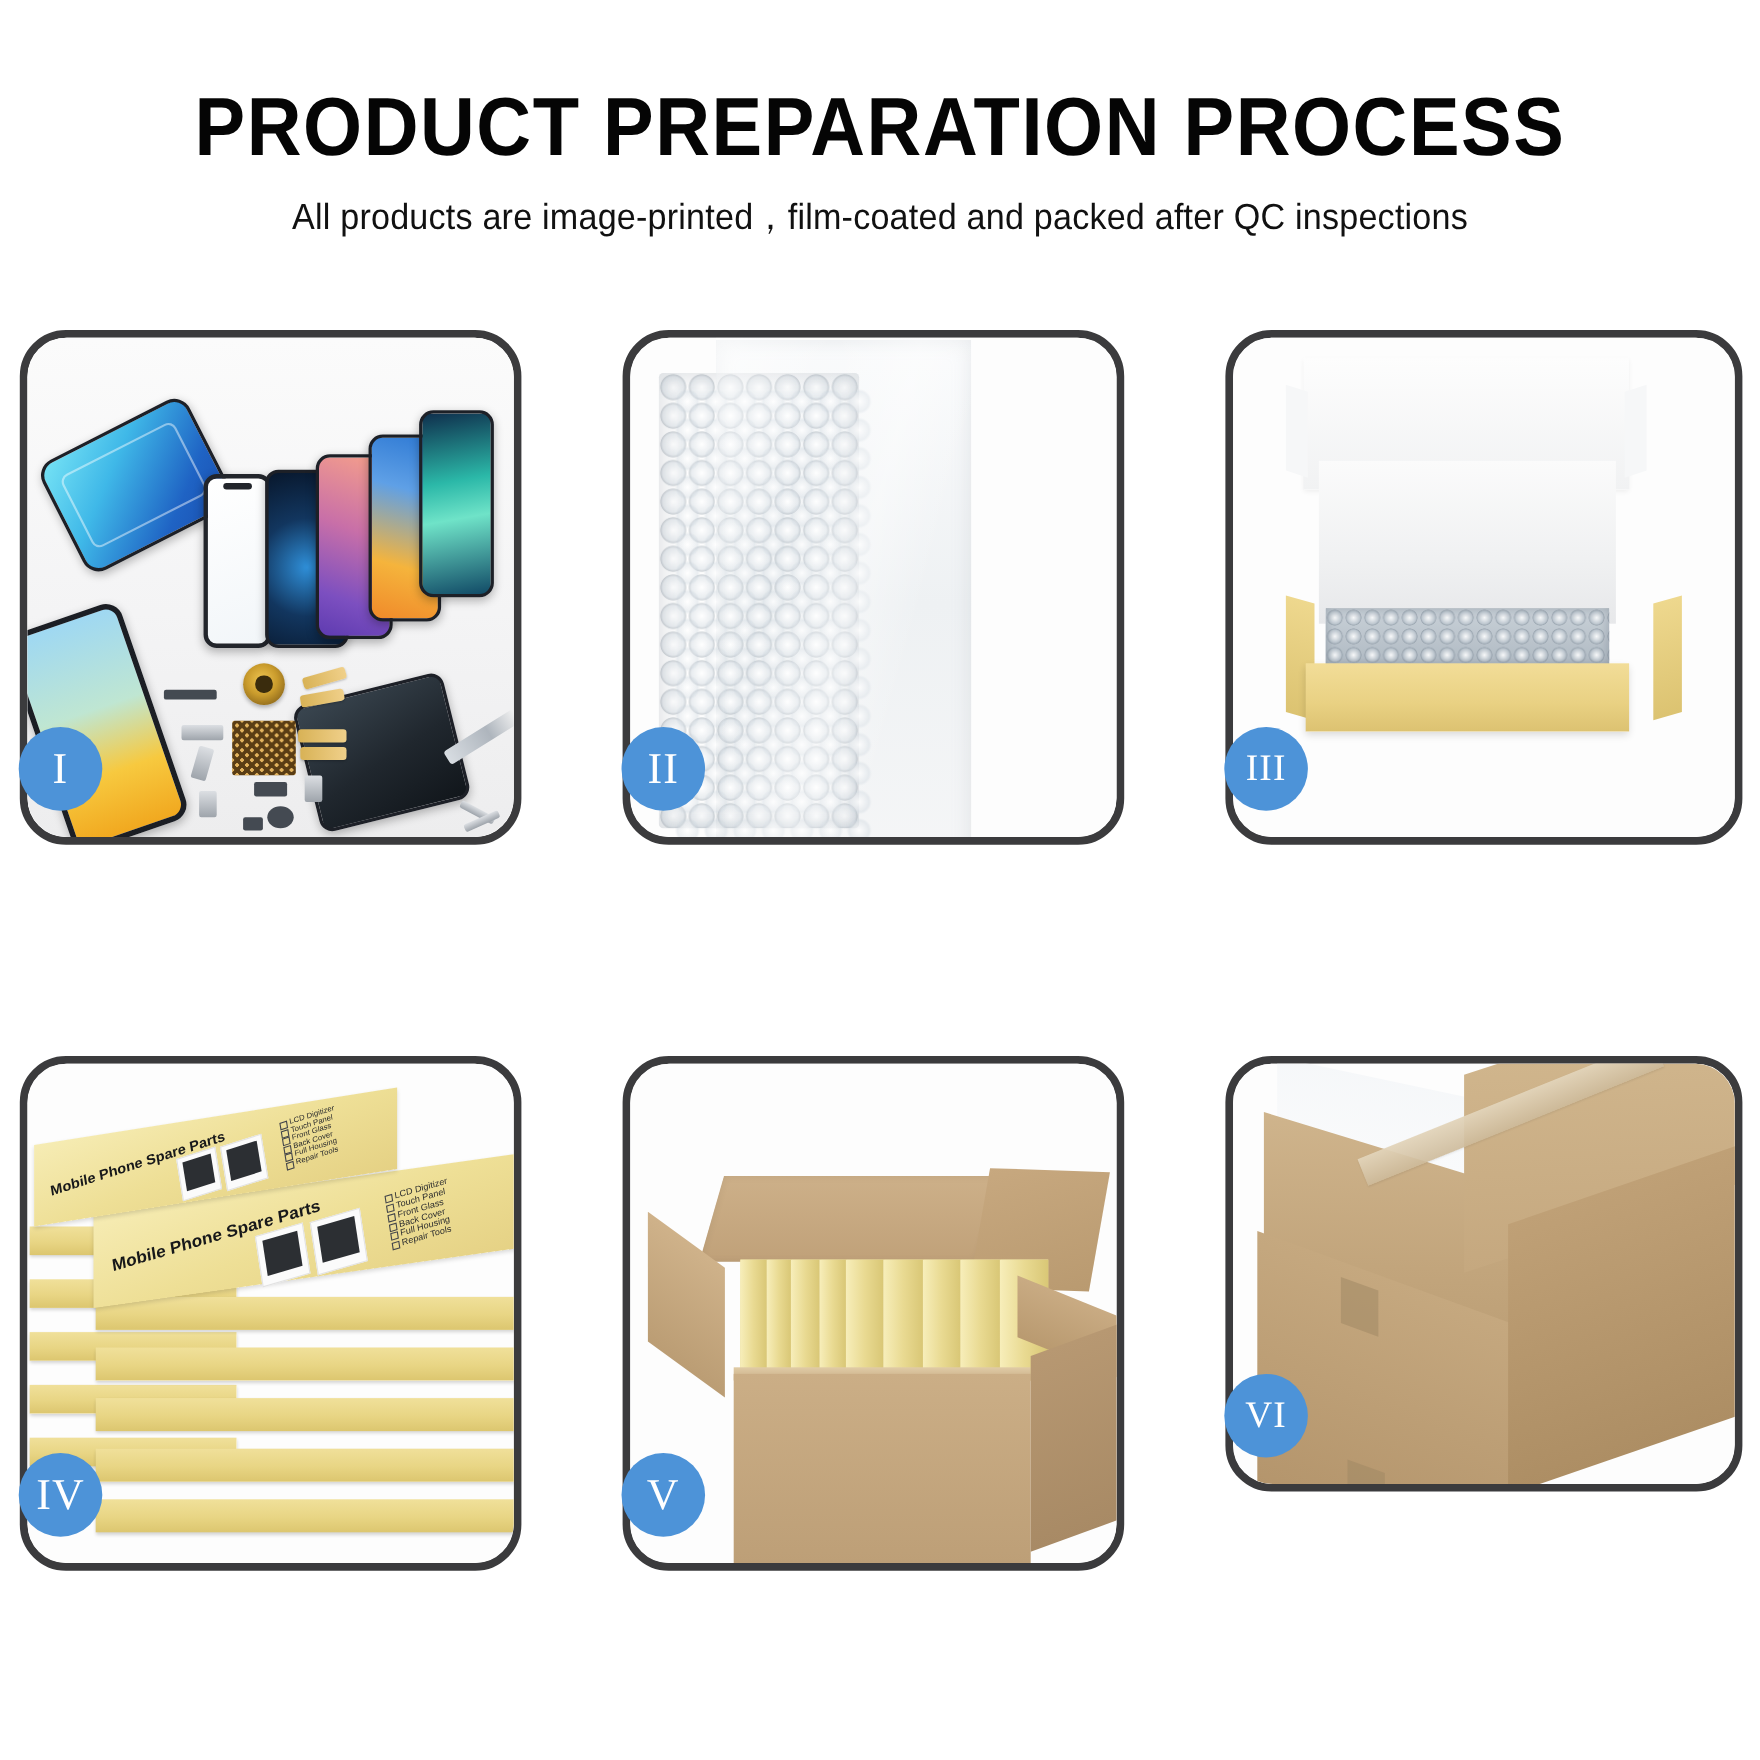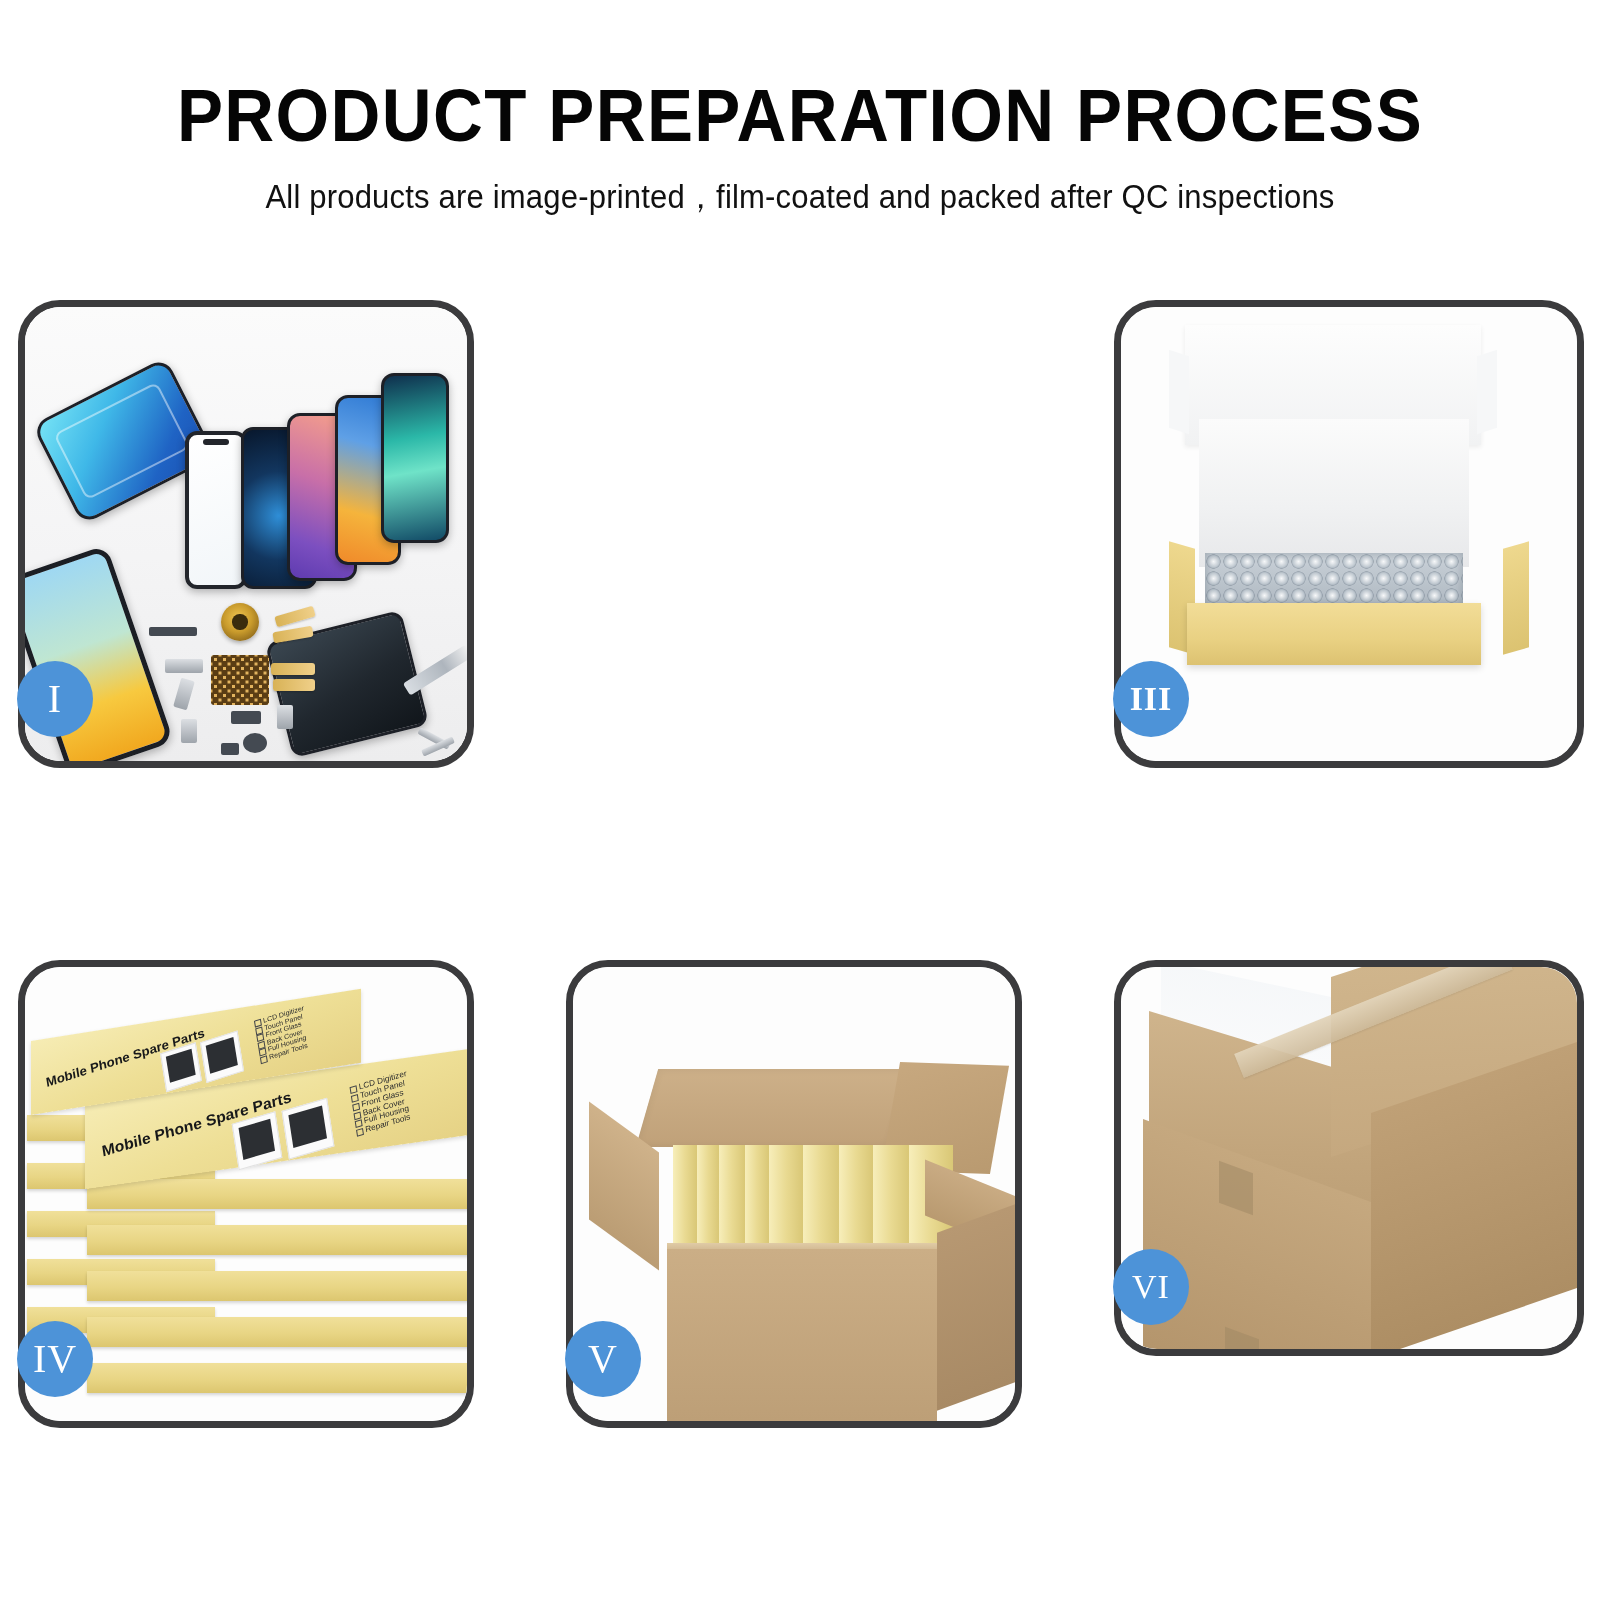--- a/index.html
+++ b/index.html
@@ -423,22 +423,33 @@
         <div class="silverpart" style="left:252px; top:398px; width:16px; height:24px;"></div>
         <div class="smallpart" style="left:196px; top:436px; width:18px; height:12px;"></div>
         <div class="brush" style="left:376px; top:356px;"></div>
         <div class="silverpart" style="left:392px; top:428px; width:34px; height:7px; transform:rotate(28deg);"></div>
         <div class="silverpart" style="left:396px; top:436px; width:34px; height:7px; transform:rotate(-24deg);"></div>
       </div>
     </div>
     <div class="badge">I</div>
   </div>
 
-
-  <div class="panel" style="left:1114px; top:300px; width:470px; height:468px;font-weight:bold;">
+  <div class="panel" style="left:566px; top:300px; width:456px; height:468px;">
+    <div class="panel-clip">
+      <div class="scene">
+        <div class="bubblebag"></div>
+        <div class="bubbles"></div>
+        <div class="bubbles2"></div>
+        <div class="bagsheen"></div>
+      </div>
+    </div>
+    <div class="badge">II</div>
+  </div>
+
+  <div class="panel" style="left:1114px; top:300px; width:470px; height:468px;">
     <div class="panel-clip">
       <div class="scene">
         <div class="mb-lidback"></div>
         <div class="mb-inner"></div>
         <div class="mb-leftflap"></div>
         <div class="mb-rightflap"></div>
         <div class="mb-foam"></div>
         <div class="mb-front"></div>
       </div>
     </div>

